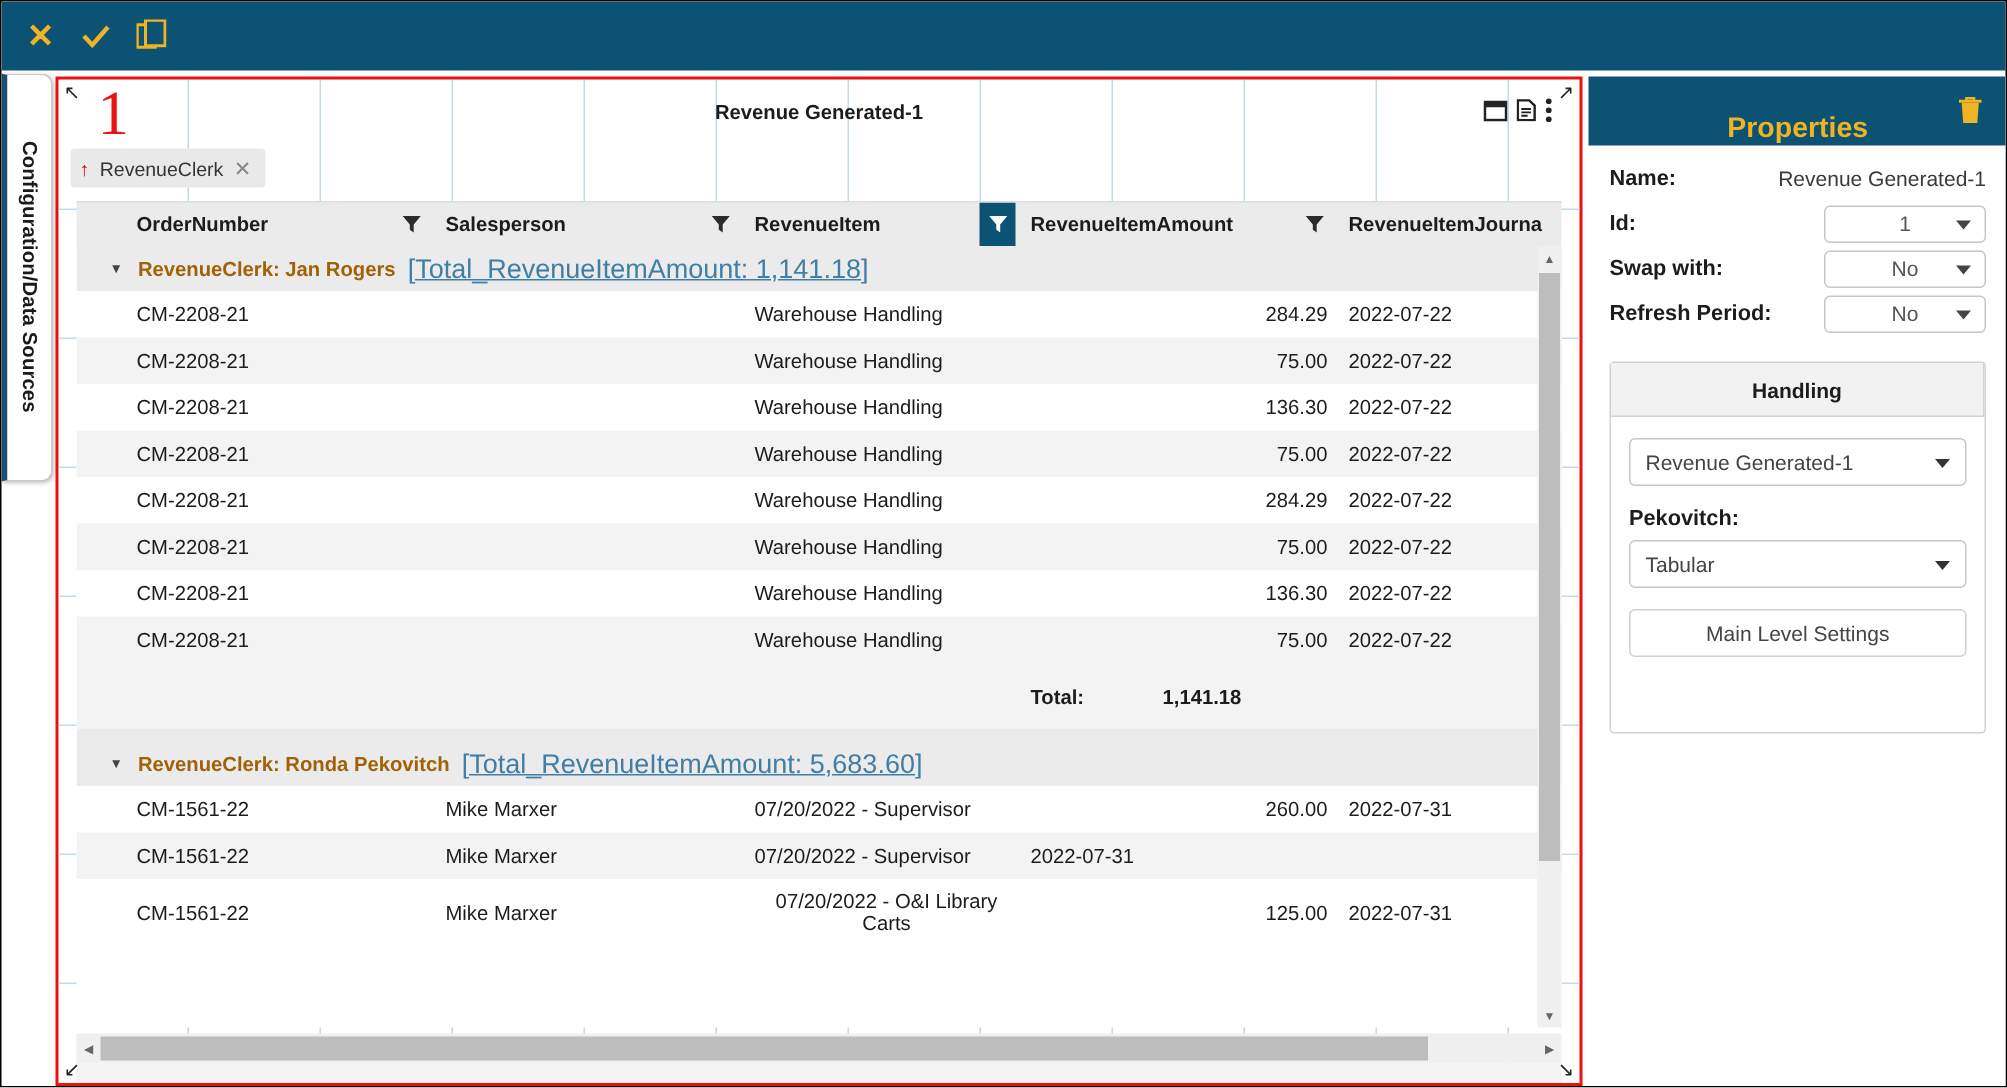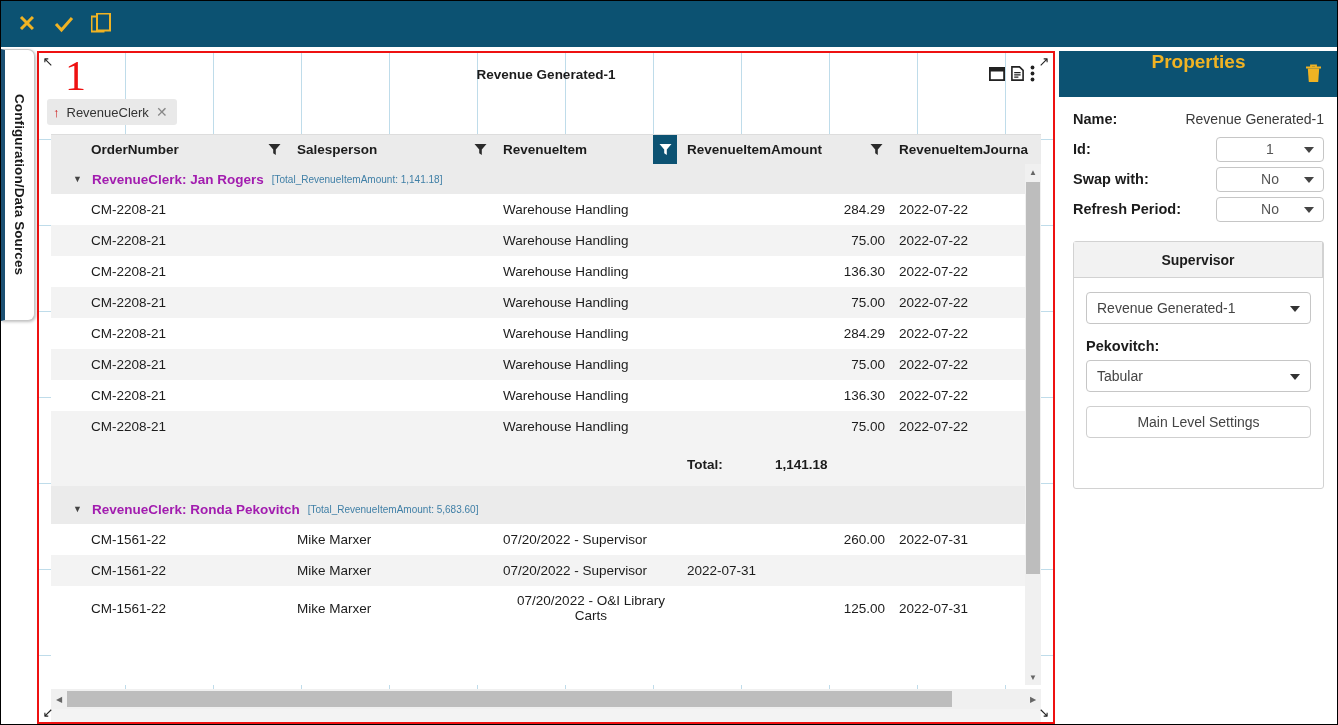--- a/index.html
+++ b/index.html
@@ -135,22 +135,22 @@
     position: absolute; left: 12px; top: 111px; width: 990px; height: 521px;
     overflow: hidden; background: #ffffff;
   }
   .grp {
     height: 30px; background: #ebebeb;
     display: flex; align-items: center; gap: 8px;
     padding-left: 22px;
     font-size: 13.5px;
   }
   .grp .tri { color: #444; font-size: 9px; margin-right: 2px; }
-  .grp .gname { font-weight: bold; color: #a21caf; }
-  .grp .gtot { color: #3f7fa6; font-weight: normal; font-size: 10px; }
+  .grp .gname { font-weight: bold; color: #a16207; }
+  .grp .gtot { color: #3f7fa6; font-weight: normal; font-size: 18px; text-decoration: underline; }
   .grp-spacer { height: 8px; background: #ebebeb; }
 
   .row { display: flex; align-items: center; height: 31px; font-size: 13.5px; color: #1c1c1c; }
   .row.odd { background: #ffffff; }
   .row.even { background: #f3f3f3; }
   .row.tall { height: 44px; align-items: center; }
   .cell { height: 100%; display: flex; align-items: center; overflow: hidden; }
   .cell.num { justify-content: flex-end; padding-right: 6px; }
   .cell.pad { padding-left: 8px; text-align: center; }
   .cell.wrap { white-space: normal; line-height: 15px; align-items: center; }
@@ -189,21 +189,21 @@
   }
 
   
   #props {
     position: absolute; left: 1058px; top: 50px;
     width: 279px; height: 675px;
     background: #ffffff;
   }
   #propsHead {
     height: 46px; background: #0c5272;
-    display: flex; align-items: flex-start; justify-content: center;
+    display: flex; align-items: flex-end; justify-content: center;
     position: relative;
   }
   #propsHead .ph-title { color: #f0b323; font-size: 19px; font-weight: bold; }
   #propsHead .ph-trash { position:absolute; right: 16px; top: 13px; color:#f0b323; cursor:pointer; }
 
   .prow {
     display: flex; align-items: center; justify-content: space-between;
     padding: 0 14px; height: 28px; margin-top: 2px;
   }
   .prow .plabel { font-size: 14.5px; font-weight: bold; color: #1c1c1c; }
@@ -557,21 +557,21 @@
         <div class="plabel">Refresh Period:</div>
         <div class="psel">
           <span>No</span>
           <span class="caret"></span>
         </div>
       </div>
     </div>
 
     <div id="tabsWrap">
       <div id="tabsRow">
-        <div class="ptab">Supervisor</div>
+        <div class="ptab">Handling</div>
       </div>
       <div id="tabBody">
         <div class="wsel">
           <span>Revenue Generated-1</span>
           <span class="caret"></span>
         </div>
         <div class="wlabel">Pekovitch:</div>
         <div class="wsel">
           <span>Tabular</span>
           <span class="caret"></span>

